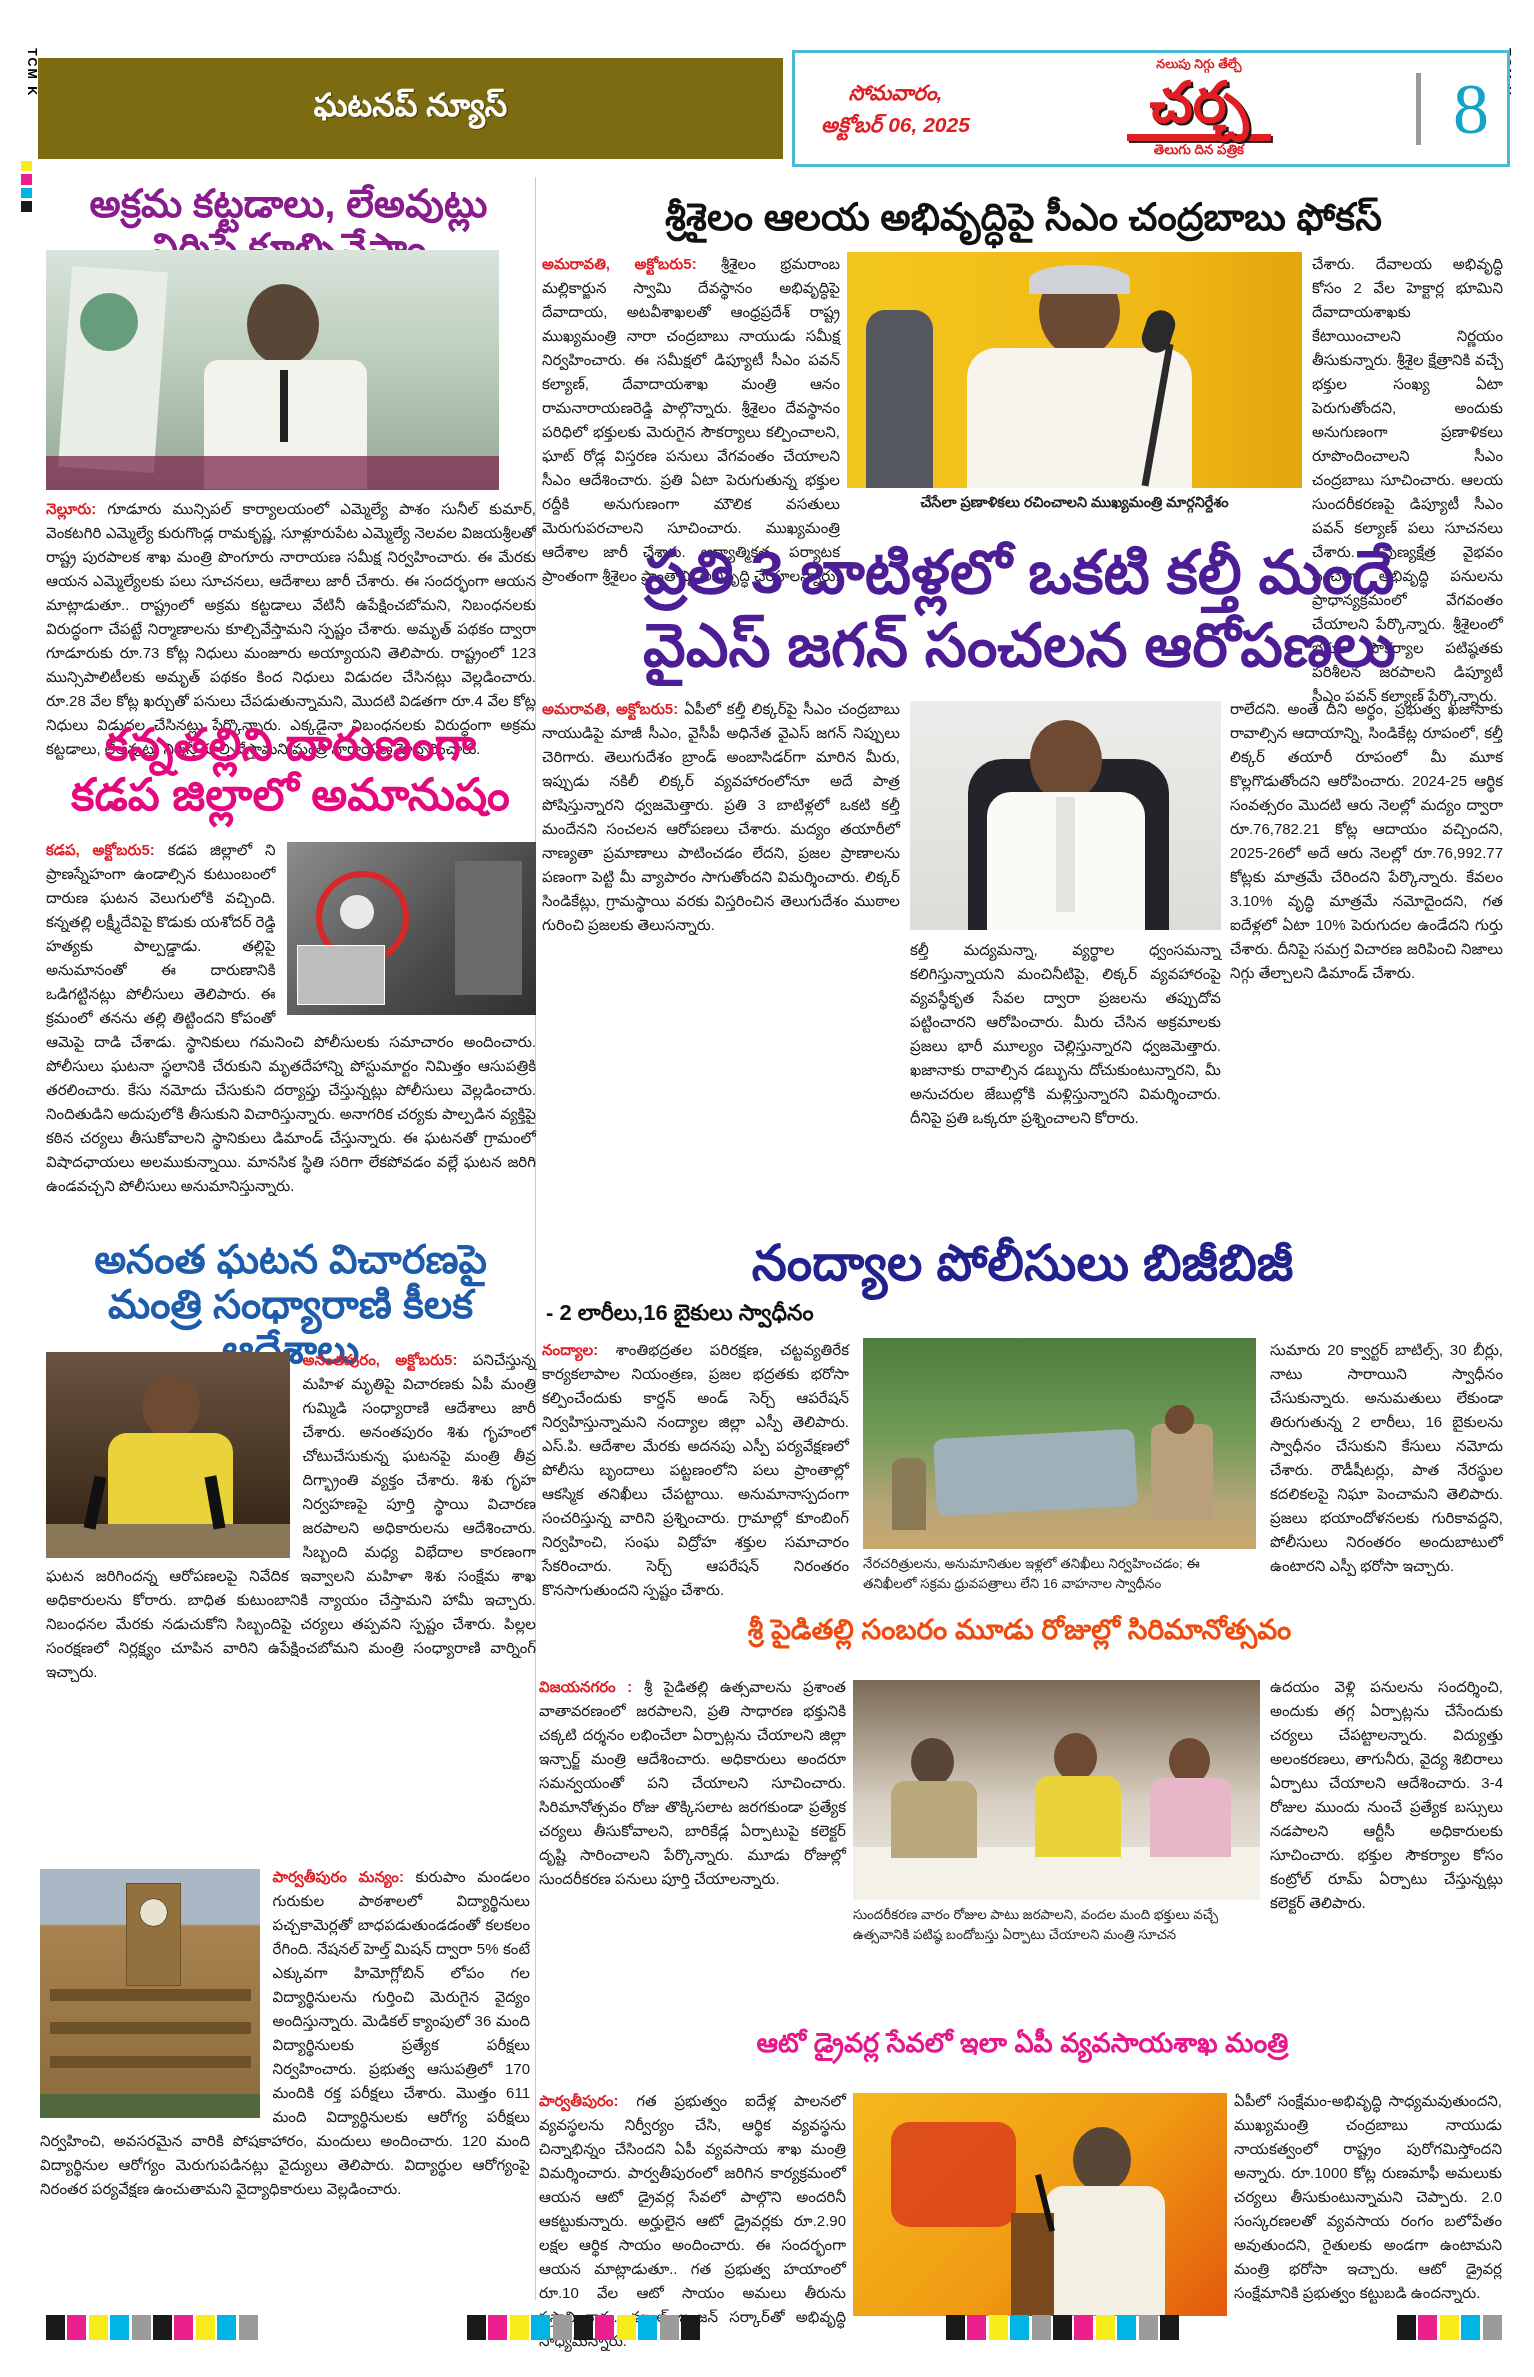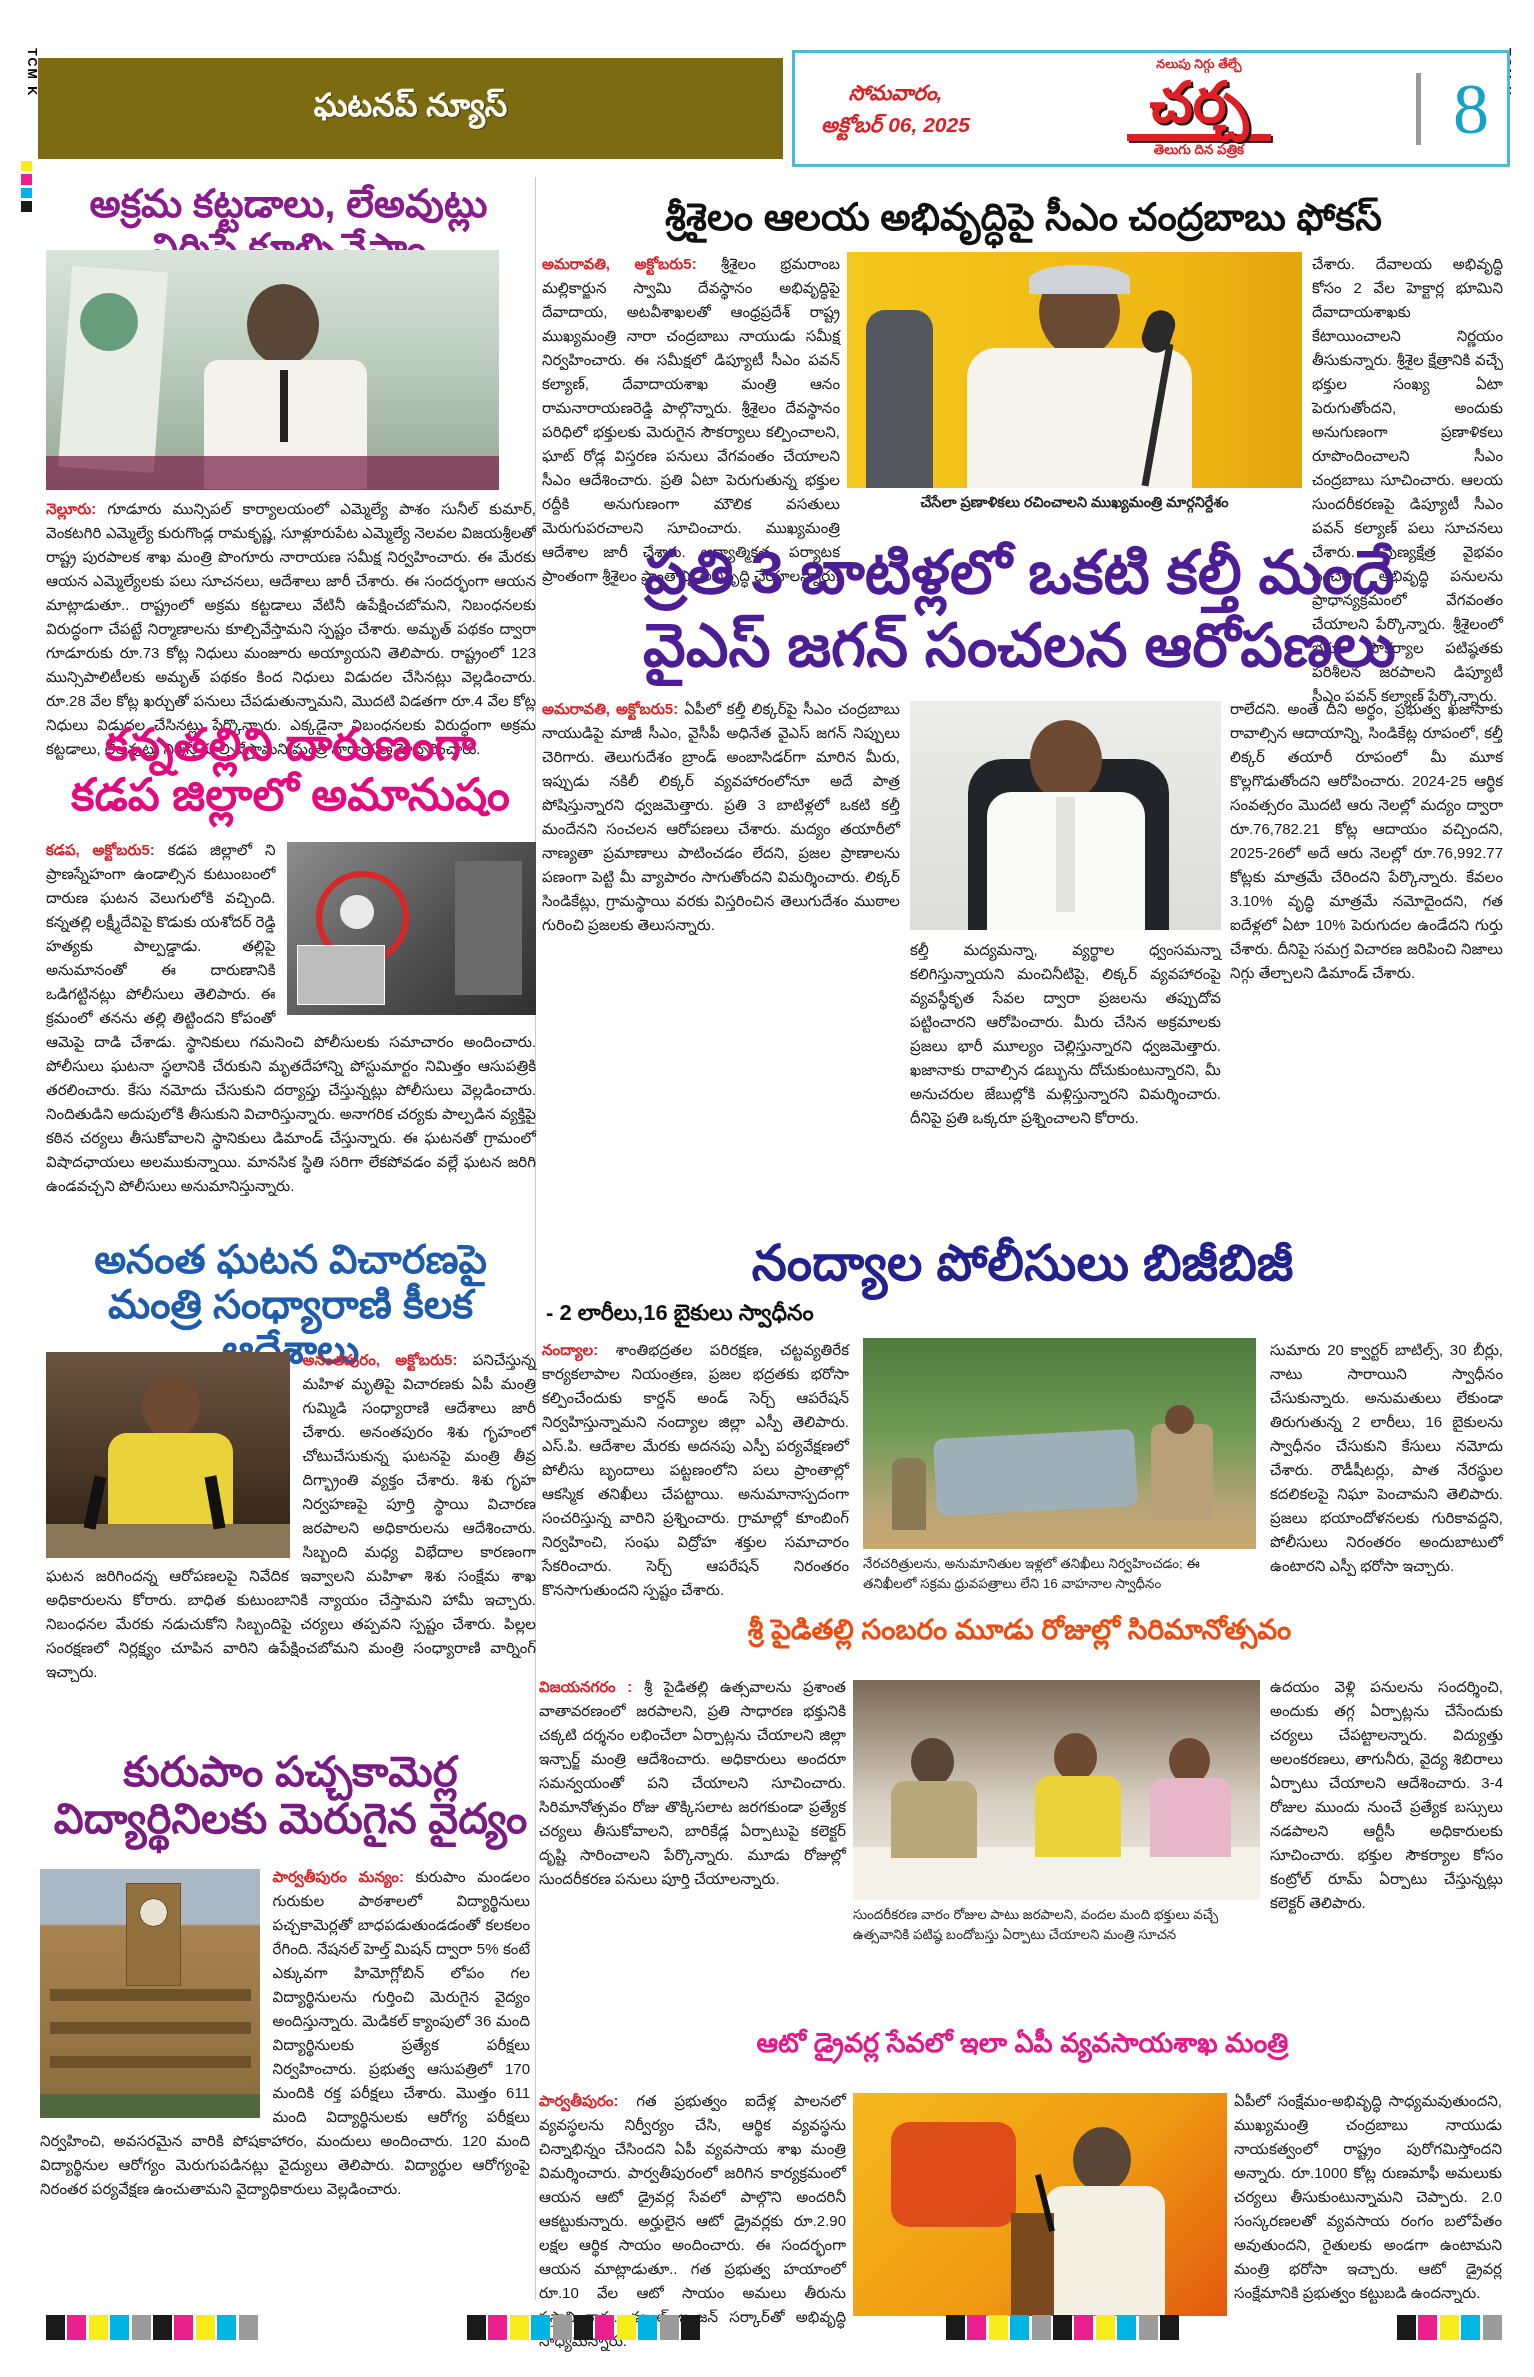--- a/index.html
+++ b/index.html
@@ -119,24 +119,20 @@
       <div class="blob round" style="left:96px;top:24px;width:58px;height:62px;background:#6e4a33;"></div>
       <div class="blob" style="left:62px;top:81px;width:125px;height:96px;background:#e9d23a;border-radius:19px 19px 0 0;"></div>
       <div class="blob" style="left:0;bottom:0;width:244px;height:34px;background:#8a7757;"></div>
       <div class="blob" style="left:43px;bottom:29px;width:11.5px;height:53px;background:#111;transform:rotate(12deg);"></div>
       <div class="blob" style="left:163px;bottom:29px;width:11.5px;height:53px;background:#111;transform:rotate(-10deg);"></div>
     </div>
     <span class="dateline">అనంతపురం, అక్టోబరు5:</span>
     <span>పనిచేస్తున్న మహిళ మృతిపై విచారణకు ఏపీ మంత్రి గుమ్మిడి సంధ్యారాణి ఆదేశాలు జారీ చేశారు. అనంతపురం శిశు గృహంలో చోటుచేసుకున్న ఘటనపై మంత్రి తీవ్ర దిగ్భ్రాంతి వ్యక్తం చేశారు. శిశు గృహ నిర్వహణపై పూర్తి స్థాయి విచారణ జరపాలని అధికారులను ఆదేశించారు. సిబ్బంది మధ్య విభేదాల కారణంగా ఘటన జరిగిందన్న ఆరోపణలపై నివేదిక ఇవ్వాలని మహిళా శిశు సంక్షేమ శాఖ అధికారులను కోరారు. బాధిత కుటుంబానికి న్యాయం చేస్తామని హామీ ఇచ్చారు. నిబంధనల మేరకు నడుచుకోని సిబ్బందిపై చర్యలు తప్పవని స్పష్టం చేశారు. పిల్లల సంరక్షణలో నిర్లక్ష్యం చూపిన వారిని ఉపేక్షించబోమని మంత్రి సంధ్యారాణి వార్నింగ్ ఇచ్చారు.</span>
   </div>
 
-  <div class="abs hl" style="left:46px;top:1748px;width:489px;font-size:42px;color:#7c1a84;">
-    <div>కురుపాం పచ్చకామెర్ల</div>
-    <div>విద్యార్థినిలకు మెరుగైన వైద్యం</div>
-  </div>
 
   <div class="abs body-text" style="left:40px;top:1865px;width:490px;height:431px;">
     <div class="photo" style="position:relative;float:left;margin:3.8px 12.5px 5.8px 0;width:220px;height:249px;background:linear-gradient(180deg,#a9b8c4 0%,#a9b8c4 22%,#a8834f 23%,#8a6a3c 100%);">
       <div class="blob" style="left:86px;top:14.4px;width:53px;height:101px;background:#93713f;border:1.4px solid #6d5229;"></div>
       <div class="blob round" style="left:99px;top:29px;width:27px;height:27px;background:#e8e2d2;border:1.4px solid #554020;"></div>
       <div class="blob" style="left:9.6px;top:120px;width:201px;height:12.5px;background:#6d5229;"></div>
       <div class="blob" style="left:9.6px;top:153px;width:201px;height:12.5px;background:#6d5229;"></div>
       <div class="blob" style="left:9.6px;top:187px;width:201px;height:12.5px;background:#6d5229;"></div>
       <div class="blob" style="left:0;bottom:0;width:220px;height:24px;background:#51683e;"></div>
     </div>

